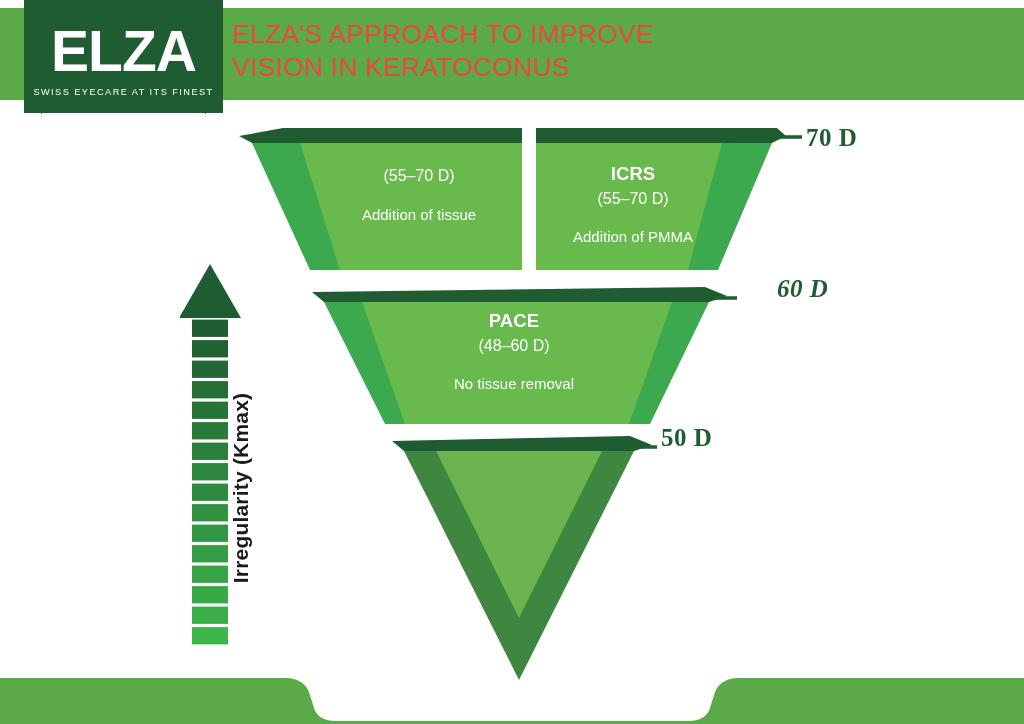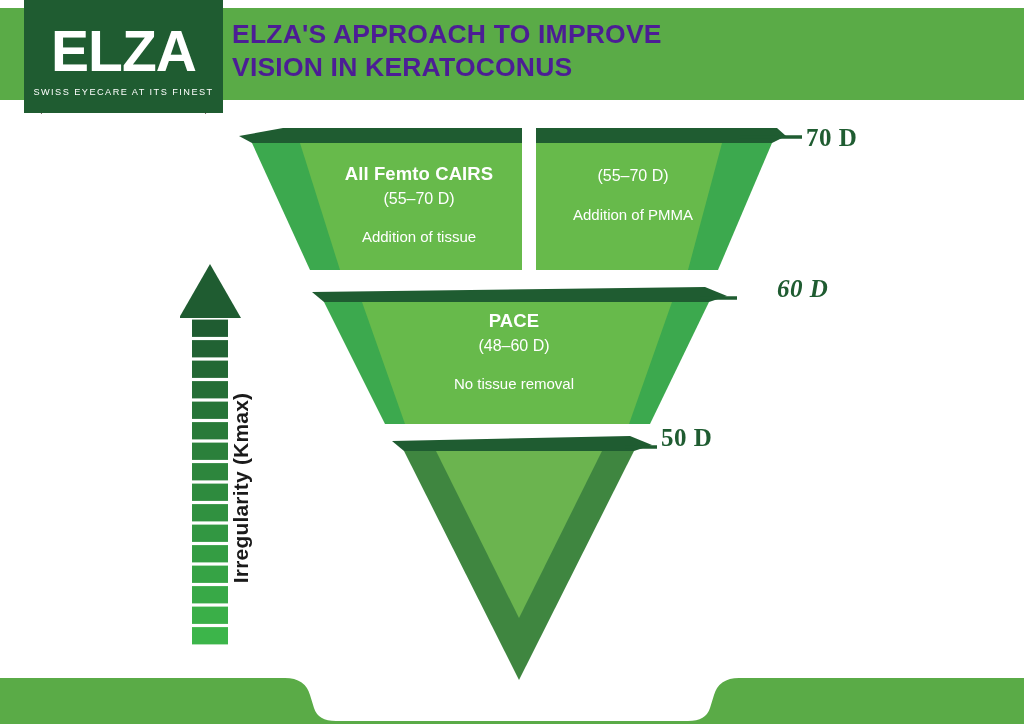--- a/index.html
+++ b/index.html
@@ -40,21 +40,21 @@
     color:#ffffff; letter-spacing:-1px;
     margin-top:6px;
   }
   .logo-tag {
     font-family:"Liberation Sans", sans-serif;
     font-size:9.2px; font-weight:normal; color:#ffffff;
     letter-spacing:1.45px; margin-top:7px; white-space:nowrap;
   }
   .header-title {
     position:absolute; left:232px; top:18px; width:700px;
-    color:#4c1d95; font-weight:bold; font-size:26.5px;
+    color:#ef4444; font-weight:normal; font-size:26.5px;
     line-height:1.26; letter-spacing:0.2px;
   }
 
   
   .footer-wrap { position:absolute; left:0; top:663px; width:1024px; height:61px; }
 
   
   #funnel { position:absolute; left:0; top:0; width:1024px; height:724px; }
 
   
@@ -134,26 +134,26 @@
 
     <polygon points="404,451 634,451 519,680" fill="#3f8640"></polygon>
     <polygon points="436,451 602,451 519,618" fill="#6bb44f"></polygon>
 
     <line x1="740" y1="137" x2="802" y2="137" stroke="#1f5c31" stroke-width="3.5"></line>
     <line x1="700" y1="298" x2="737" y2="298" stroke="#1f5c31" stroke-width="3.5"></line>
     <line x1="625" y1="447" x2="657" y2="447" stroke="#1f5c31" stroke-width="3.5"></line>
   </svg>
 
   <div class="f-text" id="blk-cairs">
-    <div class="f-title">All Femto CAIRS</div>
     <div class="f-range">(55–70 D)</div>
     <div class="f-desc">Addition of tissue</div>
   </div>
 
   <div class="f-text" id="blk-icrs">
+    <div class="f-title">ICRS</div>
     <div class="f-range">(55–70 D)</div>
     <div class="f-desc">Addition of PMMA</div>
   </div>
 
   <div class="f-text" id="blk-pace">
     <div class="f-title">PACE</div>
     <div class="f-range">(48–60 D)</div>
     <div class="f-desc">No tissue removal</div>
   </div>
 

